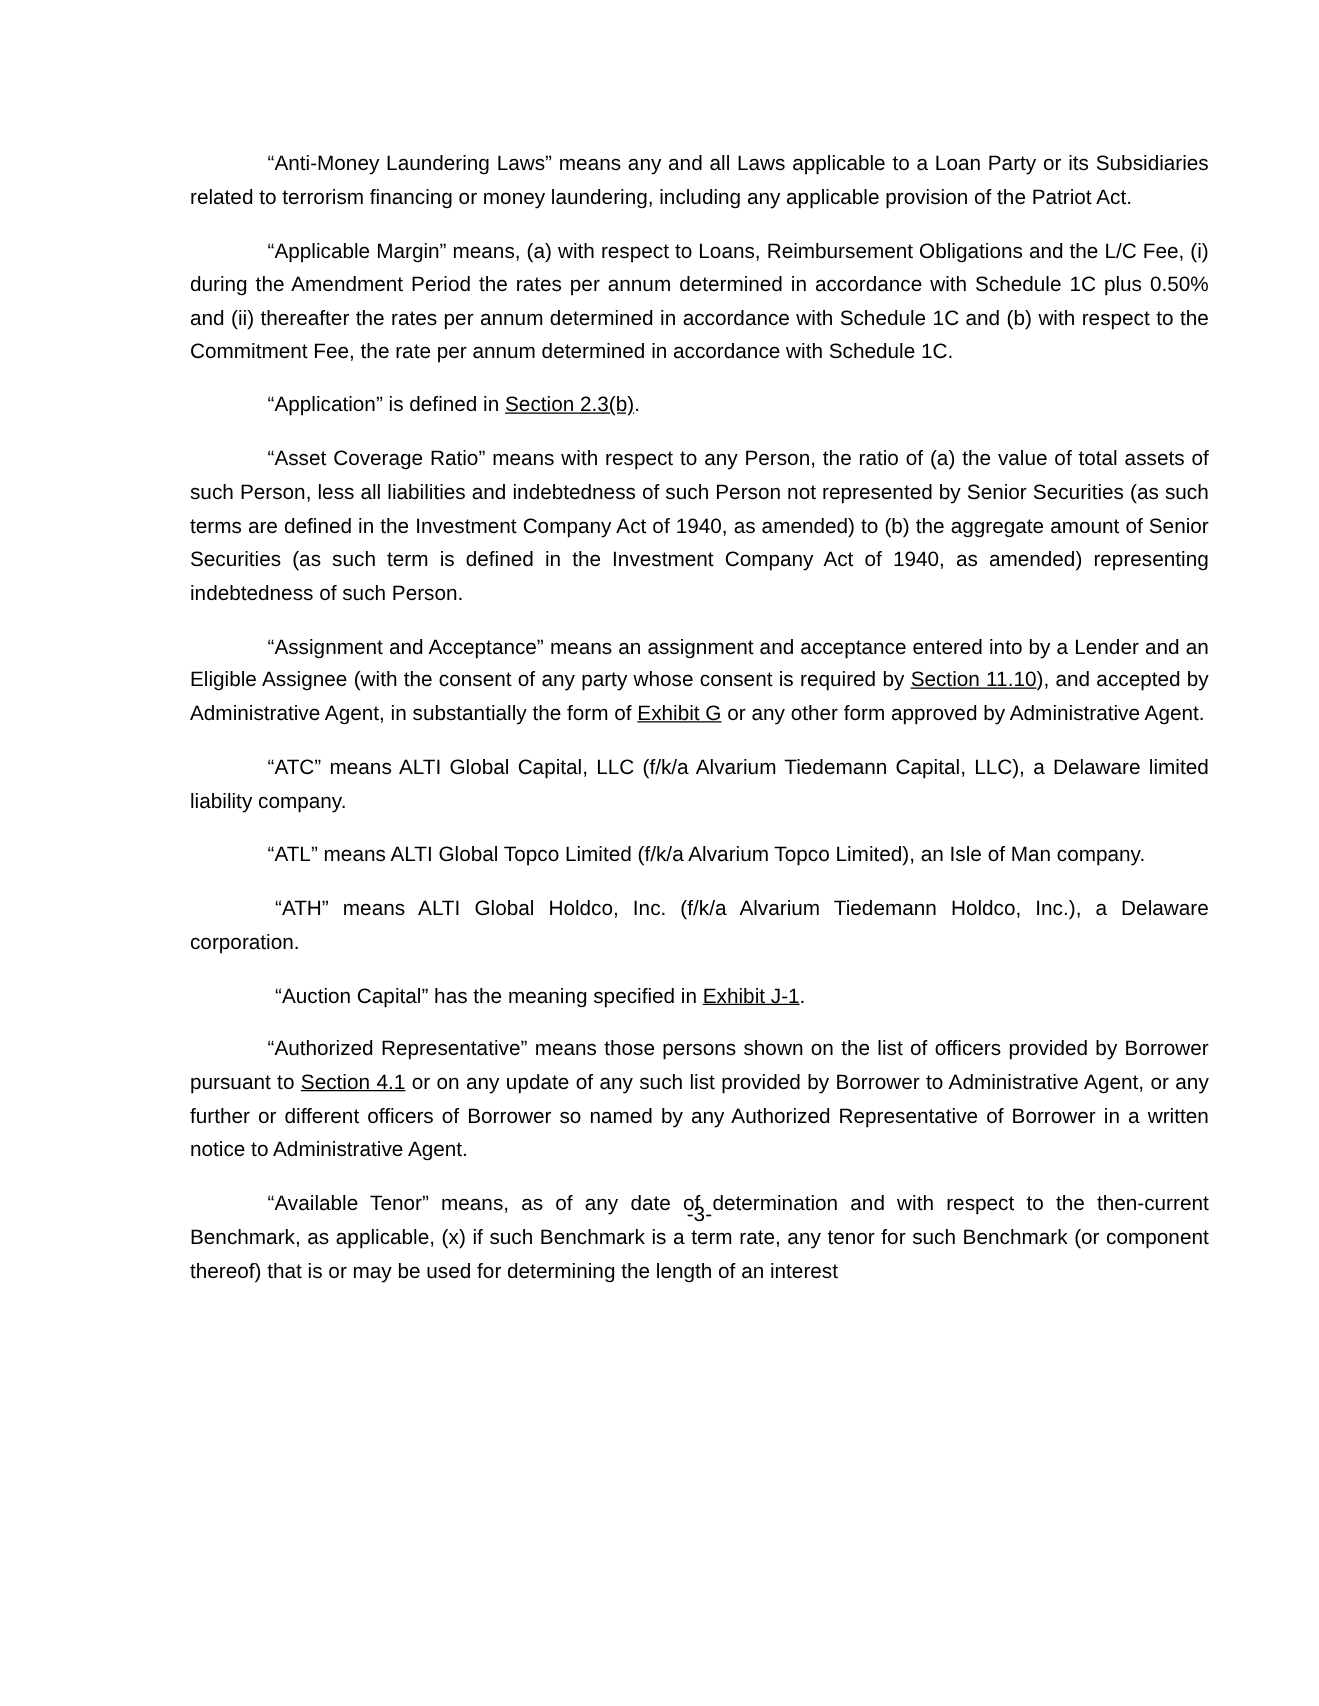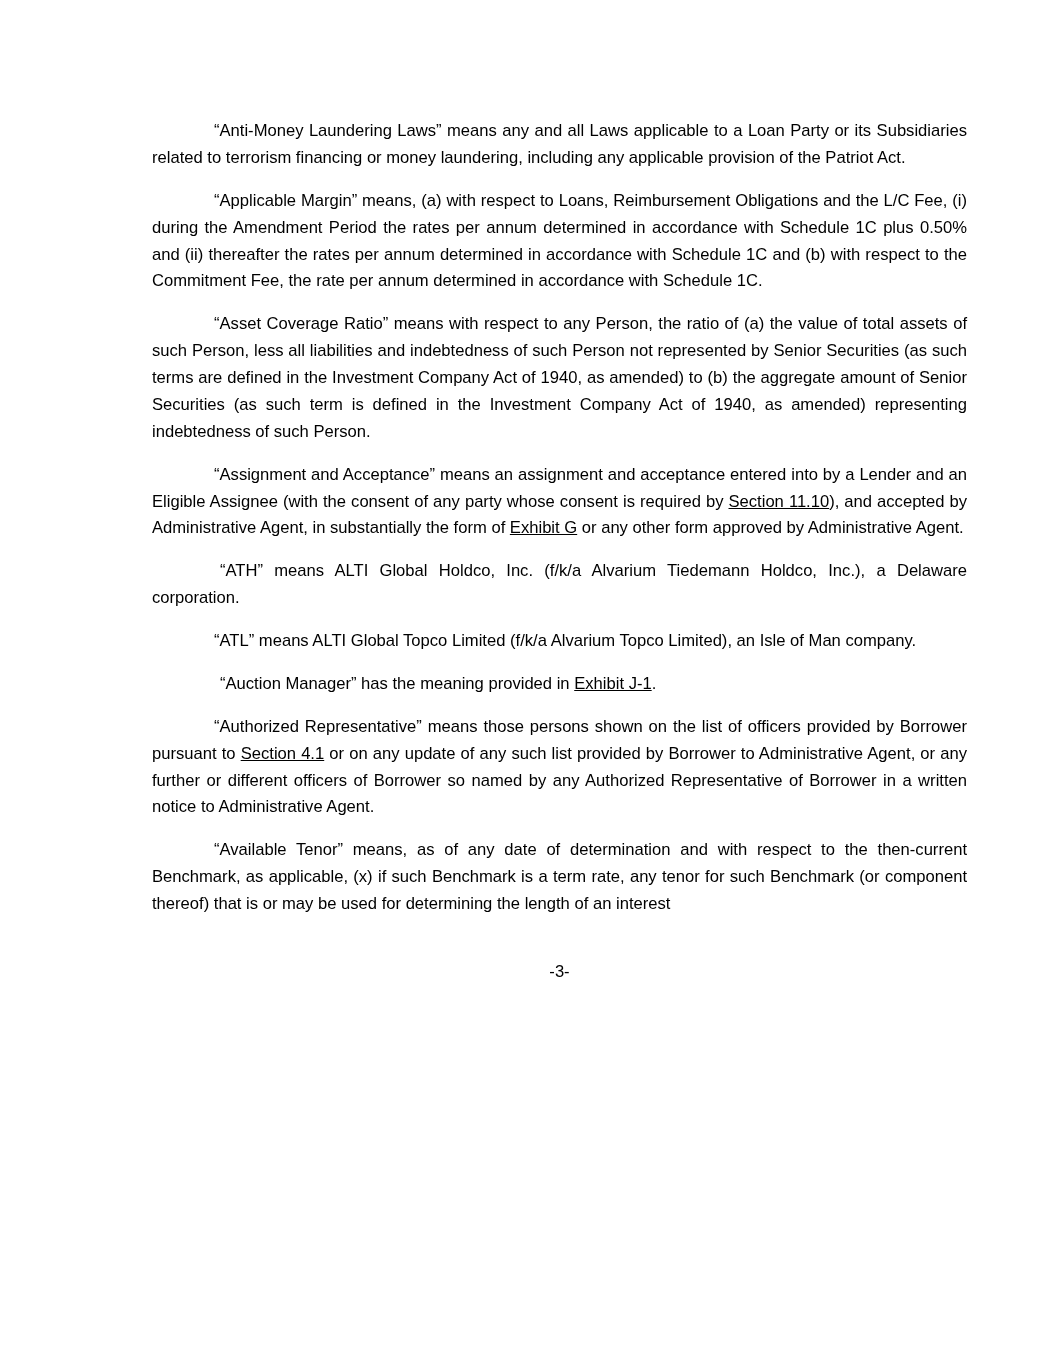--- a/index.html
+++ b/index.html
@@ -47,22 +47,24 @@
     font-size: 16.6px;
   }
 </style>
 </head>
 <body>
 
 <div class="page">
   <div class="doc-body" id="doc-body">
       <p class="para"><span>“Anti-Money Laundering Laws” means any and all Laws applicable to a Loan Party or its Subsidiaries related to terrorism financing or money laundering, including any applicable provision of the Patriot Act.</span></p>
       <p class="para"><span>“Applicable Margin” means, (a) with respect to Loans, Reimbursement Obligations and the L/C Fee, (i) during the Amendment Period the rates per annum determined in accordance with Schedule 1C plus 0.50% and (ii) thereafter the rates per annum determined in accordance with Schedule 1C and (b) with respect to the Commitment Fee, the rate per annum determined in accordance with Schedule 1C.</span></p>
+      <p class="para"><span>“Application” is defined in </span><span class="u">Section 2.3(b)</span><span>.</span></p>
       <p class="para"><span>“Asset Coverage Ratio” means with respect to any Person, the ratio of (a) the value of total assets of such Person, less all liabilities and indebtedness of such Person not represented by Senior Securities (as such terms are defined in the Investment Company Act of 1940, as amended) to (b) the aggregate amount of Senior Securities (as such term is defined in the Investment Company Act of 1940, as amended) representing indebtedness of such Person.</span></p>
       <p class="para"><span>“Assignment and Acceptance” means an assignment and acceptance entered into by a Lender and an Eligible Assignee (with the consent of any party whose consent is required by </span><span class="u">Section 11.10</span><span>), and accepted by Administrative Agent, in substantially the form of </span><span class="u">Exhibit G</span><span> or any other form approved by Administrative Agent.</span></p>
+      <p class="para"><span>“ATC” means ALTI Global Capital, LLC (f/k/a Alvarium Tiedemann Capital, LLC), a Delaware limited liability company.</span></p>
+      <p class="para"><span>“ATL” means ALTI Global Topco Limited (f/k/a Alvarium Topco Limited), an Isle of Man company.</span></p>
       <p class="para indent-wide"><span>“ATH” means ALTI Global Holdco, Inc. (f/k/a Alvarium Tiedemann Holdco, Inc.), a Delaware corporation.</span></p>
-      <p class="para"><span>“ATL” means ALTI Global Topco Limited (f/k/a Alvarium Topco Limited), an Isle of Man company.</span></p>
-      <p class="para indent-wide"><span>“Auction Manager” has the meaning provided in </span><span class="u">Exhibit J-1</span><span>.</span></p>
+      <p class="para indent-wide"><span>“Auction Capital” has the meaning specified in </span><span class="u">Exhibit J-1</span><span>.</span></p>
       <p class="para"><span>“Authorized Representative” means those persons shown on the list of officers provided by Borrower pursuant to </span><span class="u">Section 4.1</span><span> or on any update of any such list provided by Borrower to Administrative Agent, or any further or different officers of Borrower so named by any Authorized Representative of Borrower in a written notice to Administrative Agent.</span></p>
       <p class="para"><span>“Available Tenor” means, as of any date of determination and with respect to the then-current Benchmark, as applicable, (x) if such Benchmark is a term rate, any tenor for such Benchmark (or component thereof) that is or may be used for determining the length of an interest</span></p>
     </div>
   <div class="footer">-3-</div>
 </div>
 
 </body></html>

